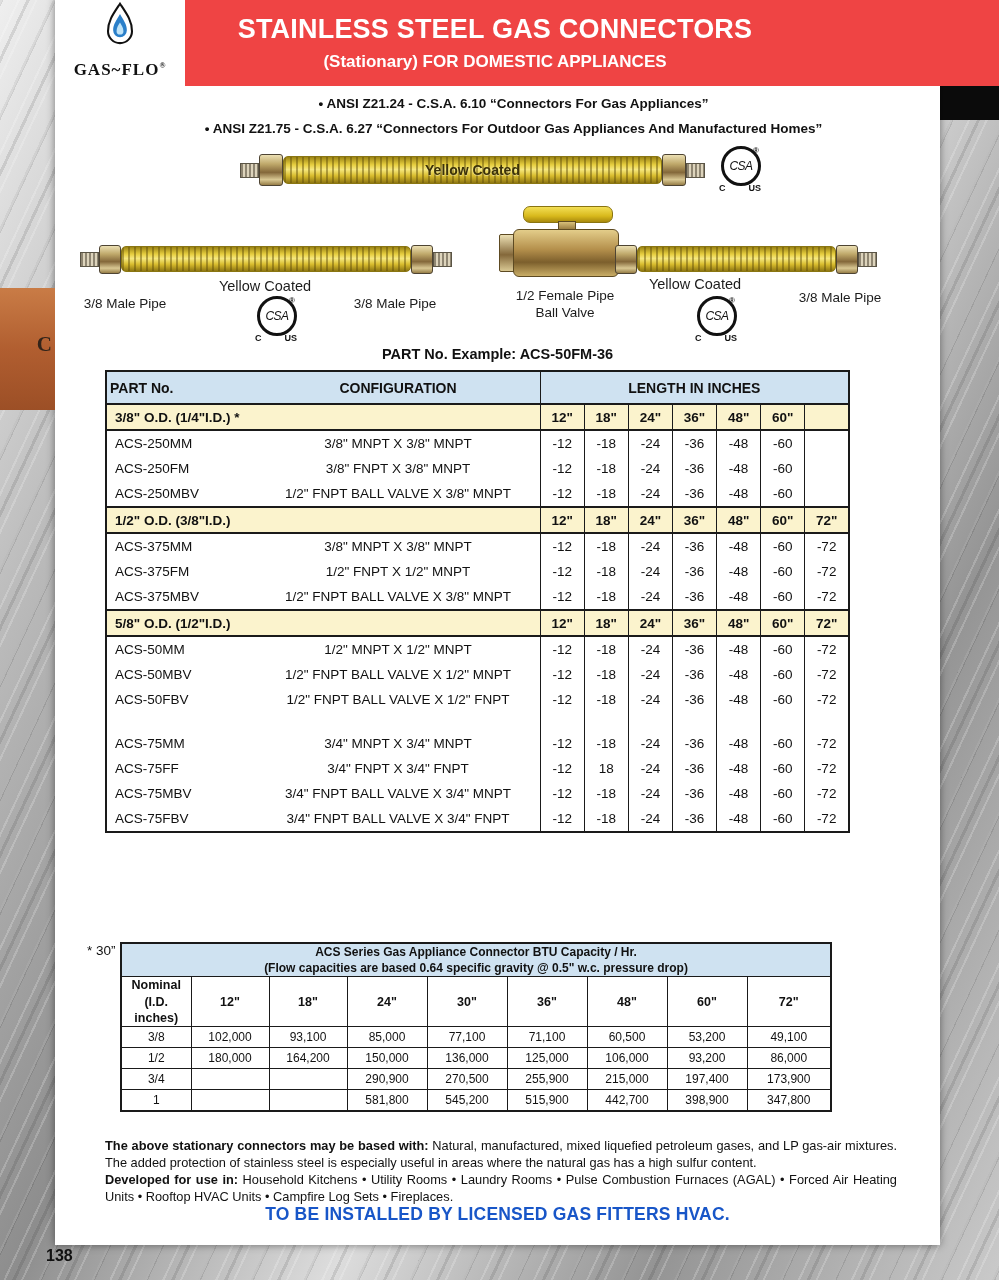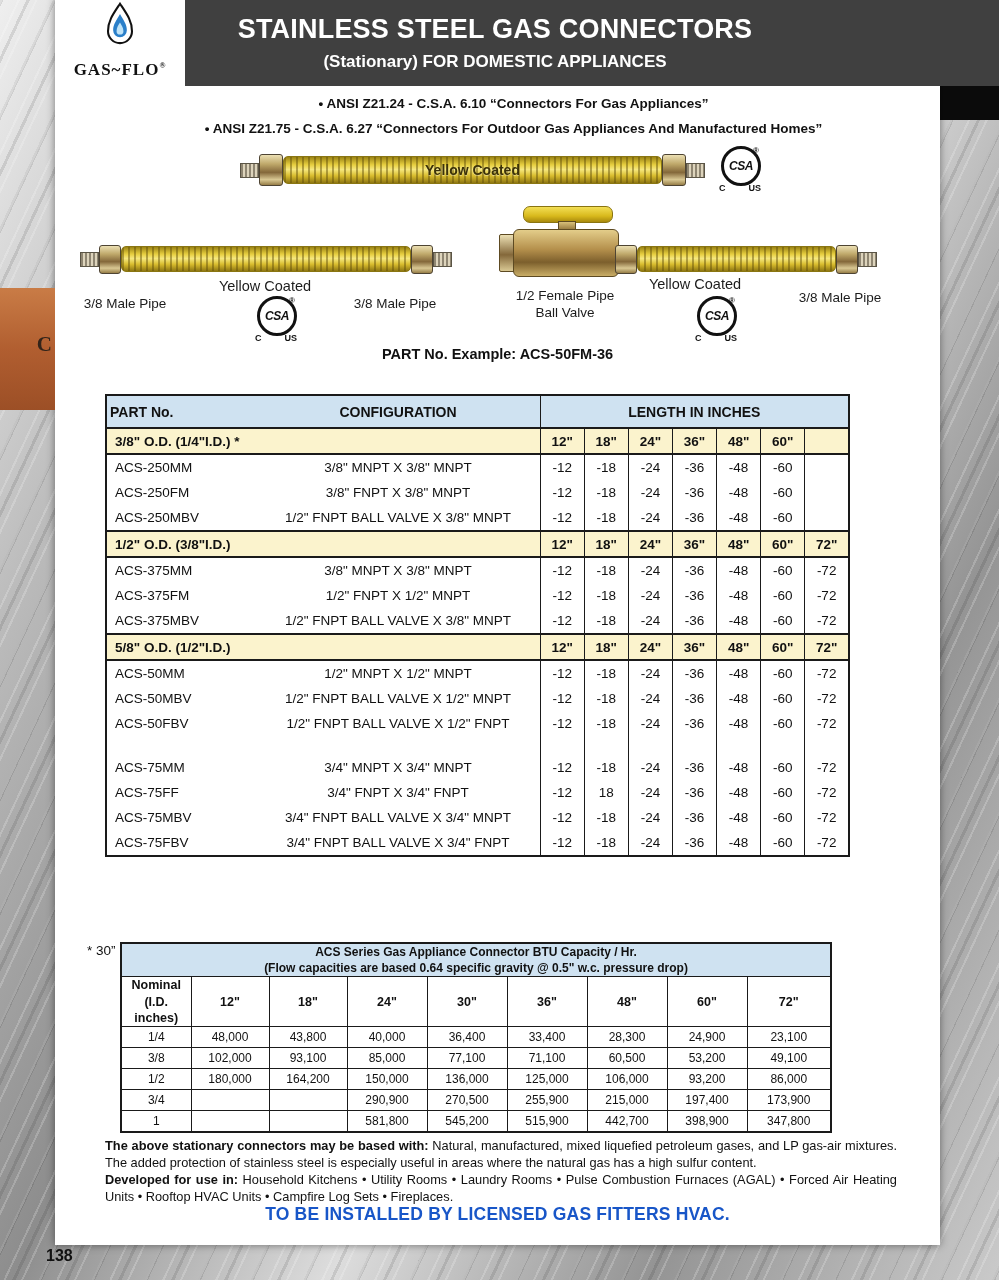--- a/index.html
+++ b/index.html
@@ -14,21 +14,21 @@
   .page {
     position:absolute; left:55px; top:0; width:885px; height:1245px;
     background:#fff; box-shadow:0 0 8px rgba(0,0,0,0.45); z-index:1;
   }
   
   .logo-box { position:absolute; left:0; top:0; width:130px; height:86px; background:#fff; z-index:3; }
   .flame-svg { position:absolute; left:47px; top:2px; width:36px; height:48px; }
   .logo-text { position:absolute; left:0; bottom:6px; width:100%; text-align:center;
     font-family:"Liberation Serif", serif; font-weight:bold; font-size:17px; letter-spacing:1px; }
   .logo-reg { font-size:8px; vertical-align:super; }
-  .header-bar { position:absolute; left:185px; top:0; width:814px; height:86px; background:#404040; z-index:2; }
+  .header-bar { position:absolute; left:185px; top:0; width:814px; height:86px; background:#ef4444; z-index:2; }
   .corner-black { position:absolute; left:940px; top:0; width:59px; height:120px; background:#0b0b0b; z-index:1; }
   .header-title { position:absolute; left:0; top:14px; width:620px; text-align:center;
     color:#fff; font-size:27px; font-weight:bold; letter-spacing:0.2px; }
   .header-subtitle { position:absolute; left:0; top:52px; width:620px; text-align:center;
     color:#fff; font-size:17px; font-weight:bold; }
   
   .std-line { position:absolute; left:0; width:100%; text-align:center; font-weight:bold; font-size:13.5px;padding-left:16px; }
   .std1 { top:96px; } .std2 { top:121px; }
   
   .hose { position:absolute; display:flex; align-items:center; }
@@ -56,28 +56,28 @@
   .valve-stem { position:absolute; left:503px; top:221px; width:16px; height:9px;
     background:linear-gradient(180deg,#d8c07a,#8a6c34); border:1px solid #5d4a22; }
   .valve-nut { position:absolute; left:444px; top:234px; width:16px; height:36px; border-radius:2px;
     background:linear-gradient(180deg,#ece0b4,#84683a 55%,#d9c893); border:1px solid #5d4a22; }
   .valve-body { position:absolute; left:458px; top:229px; width:104px; height:46px; border-radius:6px;
     background:linear-gradient(180deg,#e3cd8a,#b5904c 42%,#7c5f2c 70%,#c9ad66); border:1px solid #5d4a22; }
   
   .csa-badge { position:absolute; width:46px; height:47px; }
   .csa-circle { position:absolute; left:4px; top:0; width:34px; height:34px; border:3px solid #111; border-radius:50%;
     background:#fff; display:flex; align-items:center; justify-content:center; }
-  .csa-mark { font-weight:bold; font-style:italic; font-size:12px; letter-spacing:-0.5px; }
+  .csa-mark { font-weight:normal; font-style:italic; font-size:12px; letter-spacing:-0.5px; }
   .csa-reg { position:absolute; right:-1px; top:-3px; font-size:8px; font-weight:bold; }
   .csa-c { position:absolute; left:2px; bottom:0; font-size:9px; font-weight:bold; }
   .csa-us { position:absolute; right:2px; bottom:0; font-size:9px; font-weight:bold; }
   
   .part-example { position:absolute; top:346px; left:0; width:100%; text-align:center; font-weight:bold; font-size:14.5px; }
   
-  .main-table-wrap { position:absolute; left:50px; top:370px;margin-top:24px; }
+  .main-table-wrap { position:absolute; left:50px; top:370px; }
   table.main { border-collapse:collapse; table-layout:fixed; width:745px; border:2px solid #1a1a1a; }
   table.main th, table.main td { padding:0 3px; font-size:13.5px; height:25px; }
   table.main thead th { background:var(--table-header-blue,#cfe2f1); font-size:14px; font-weight:bold;
     height:31px; border-bottom:2px solid #1a1a1a; }
   th.h-part { text-align:left; padding-left:8px; }
   th.h-config { text-align:center; }
   th.h-length { text-align:center; border-left:1px solid #1a1a1a; }
   table.main .len { border-left:1px solid #1a1a1a; text-align:center; }
   table.main .part { text-align:left; padding-left:8px; white-space:nowrap; }
   table.main .config { text-align:center; white-space:nowrap; }
@@ -442,31 +442,20 @@
           <th>24"</th>
           <th>30"</th>
           <th>36"</th>
           <th>48"</th>
           <th>60"</th>
           <th>72"</th>
         </tr>
       </thead>
       <tbody>
           <tr>
-            <td class="id-cell">1/4</td>
-            <td>48,000</td>
-            <td>43,800</td>
-            <td>40,000</td>
-            <td>36,400</td>
-            <td>33,400</td>
-            <td>28,300</td>
-            <td>24,900</td>
-            <td>23,100</td>
-          </tr>
-          <tr>
             <td class="id-cell">3/8</td>
             <td>102,000</td>
             <td>93,100</td>
             <td>85,000</td>
             <td>77,100</td>
             <td>71,100</td>
             <td>60,500</td>
             <td>53,200</td>
             <td>49,100</td>
           </tr>

